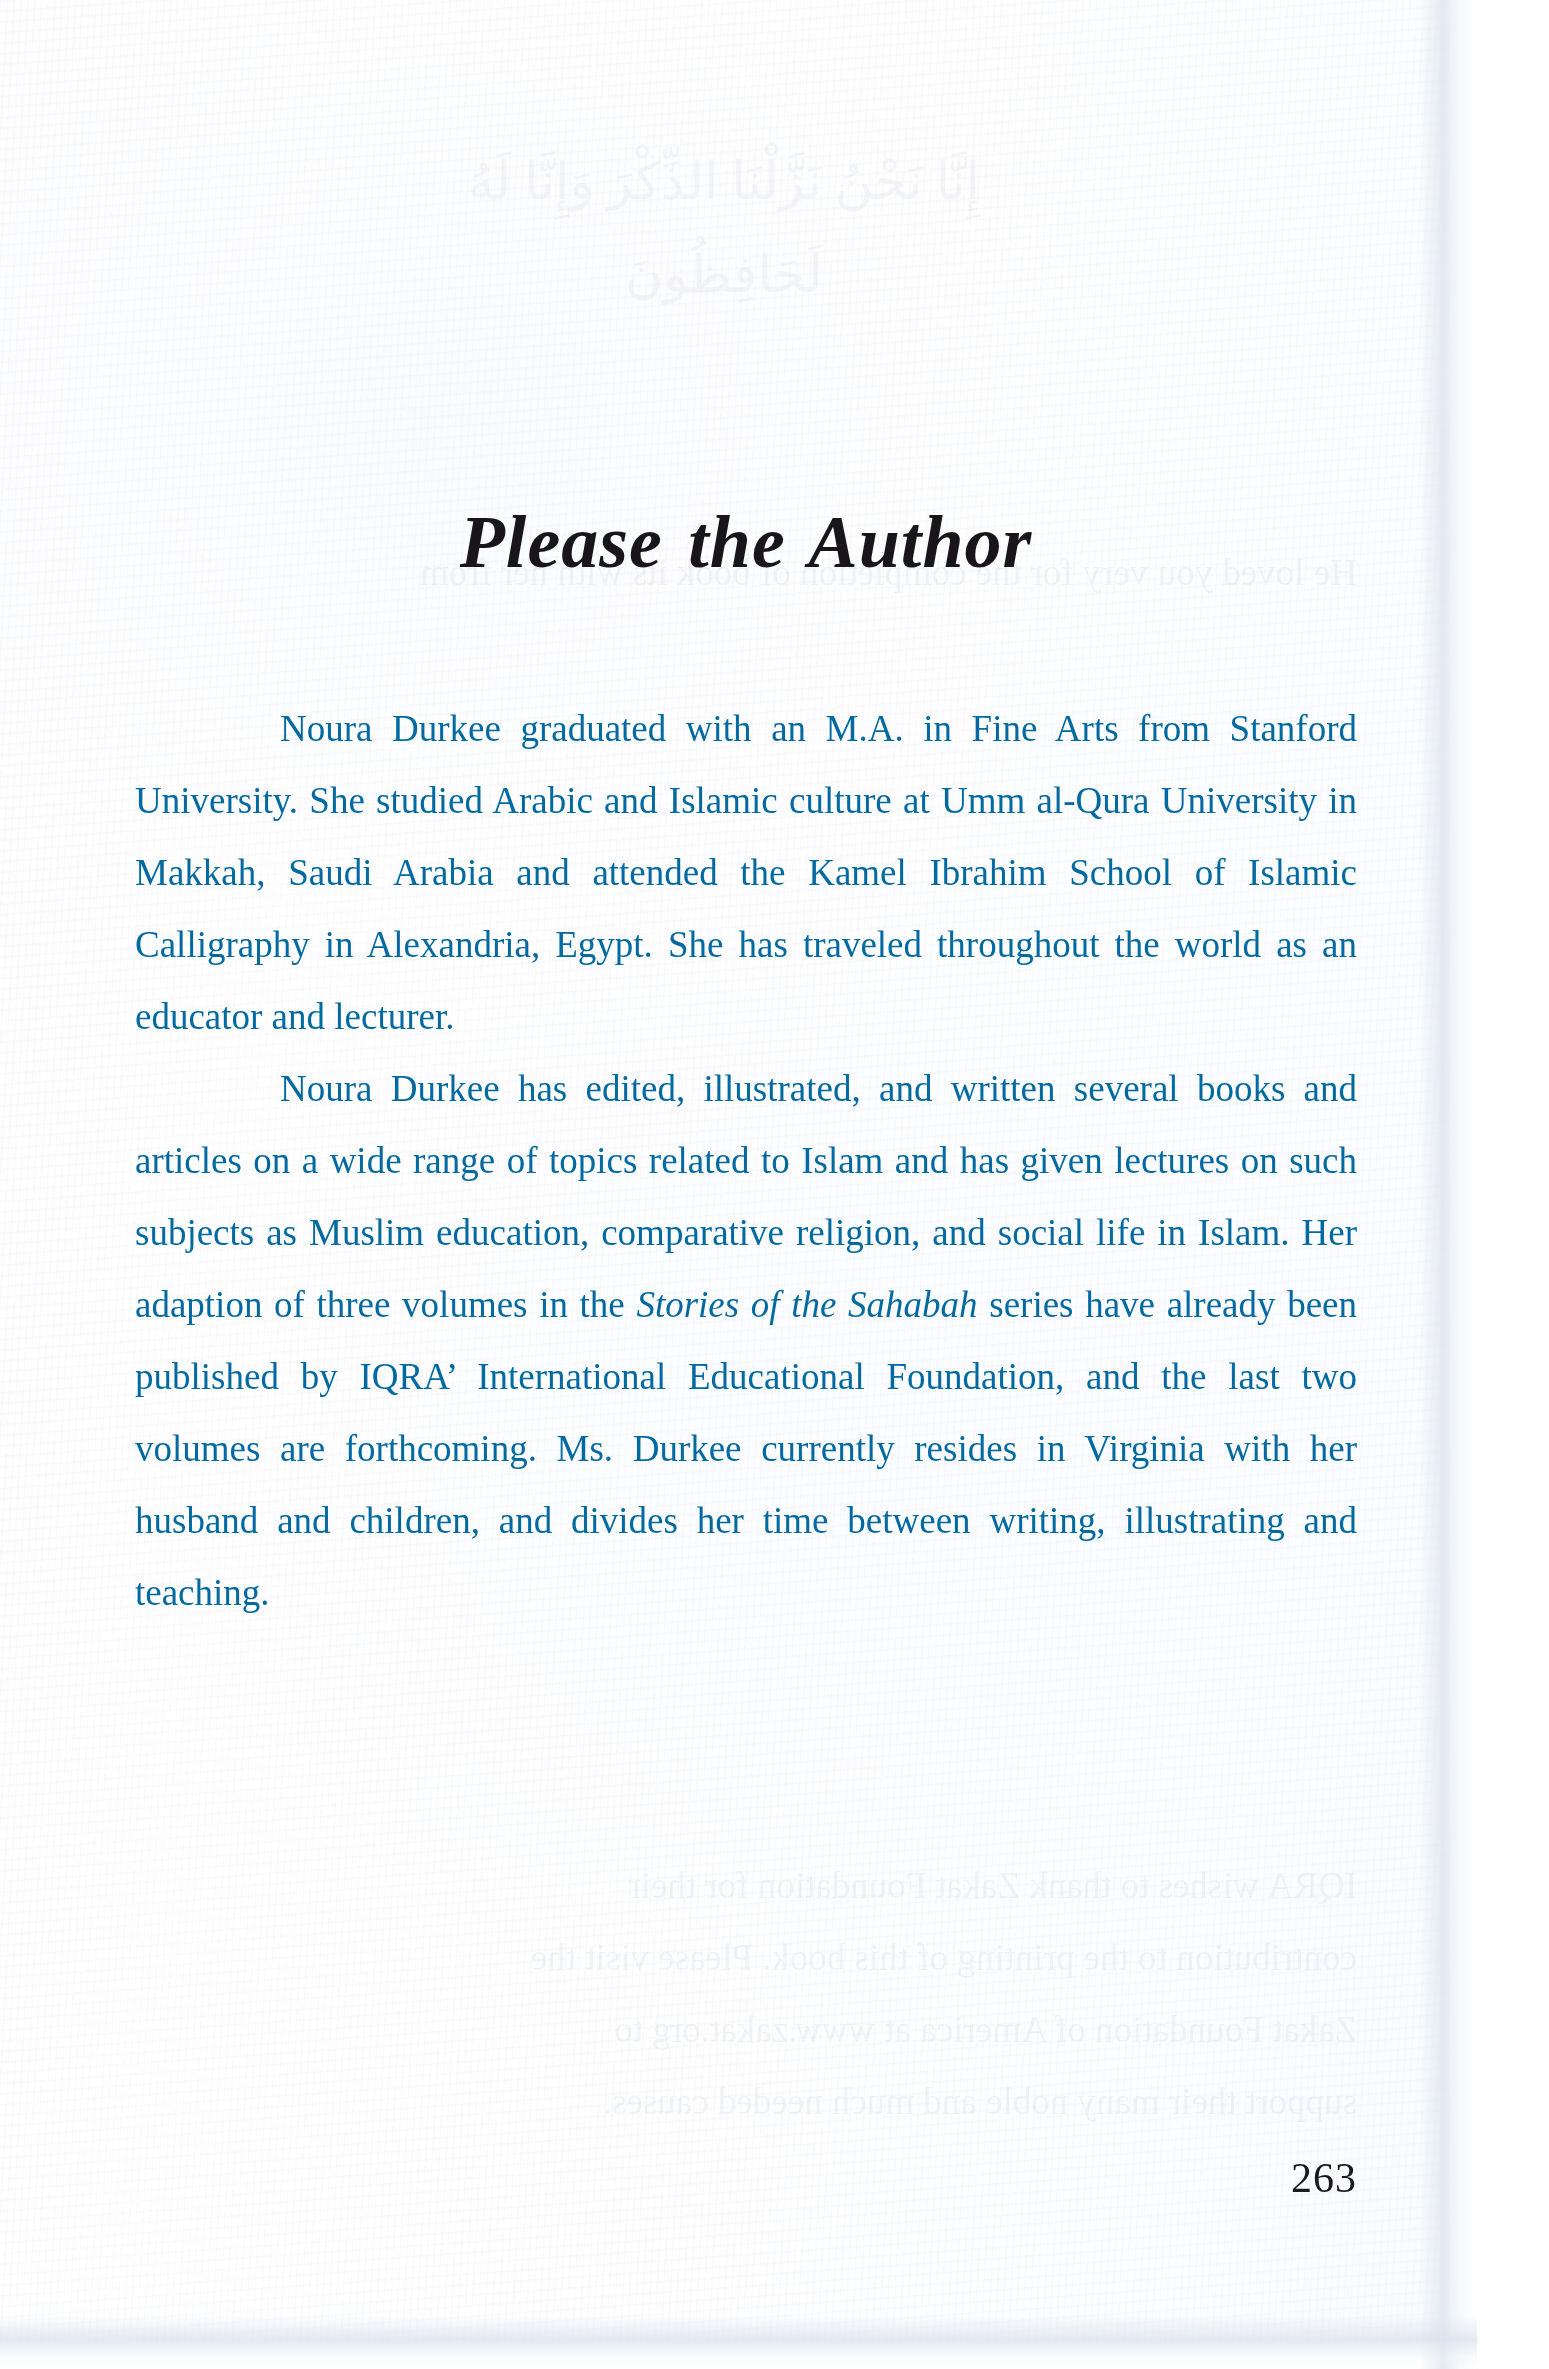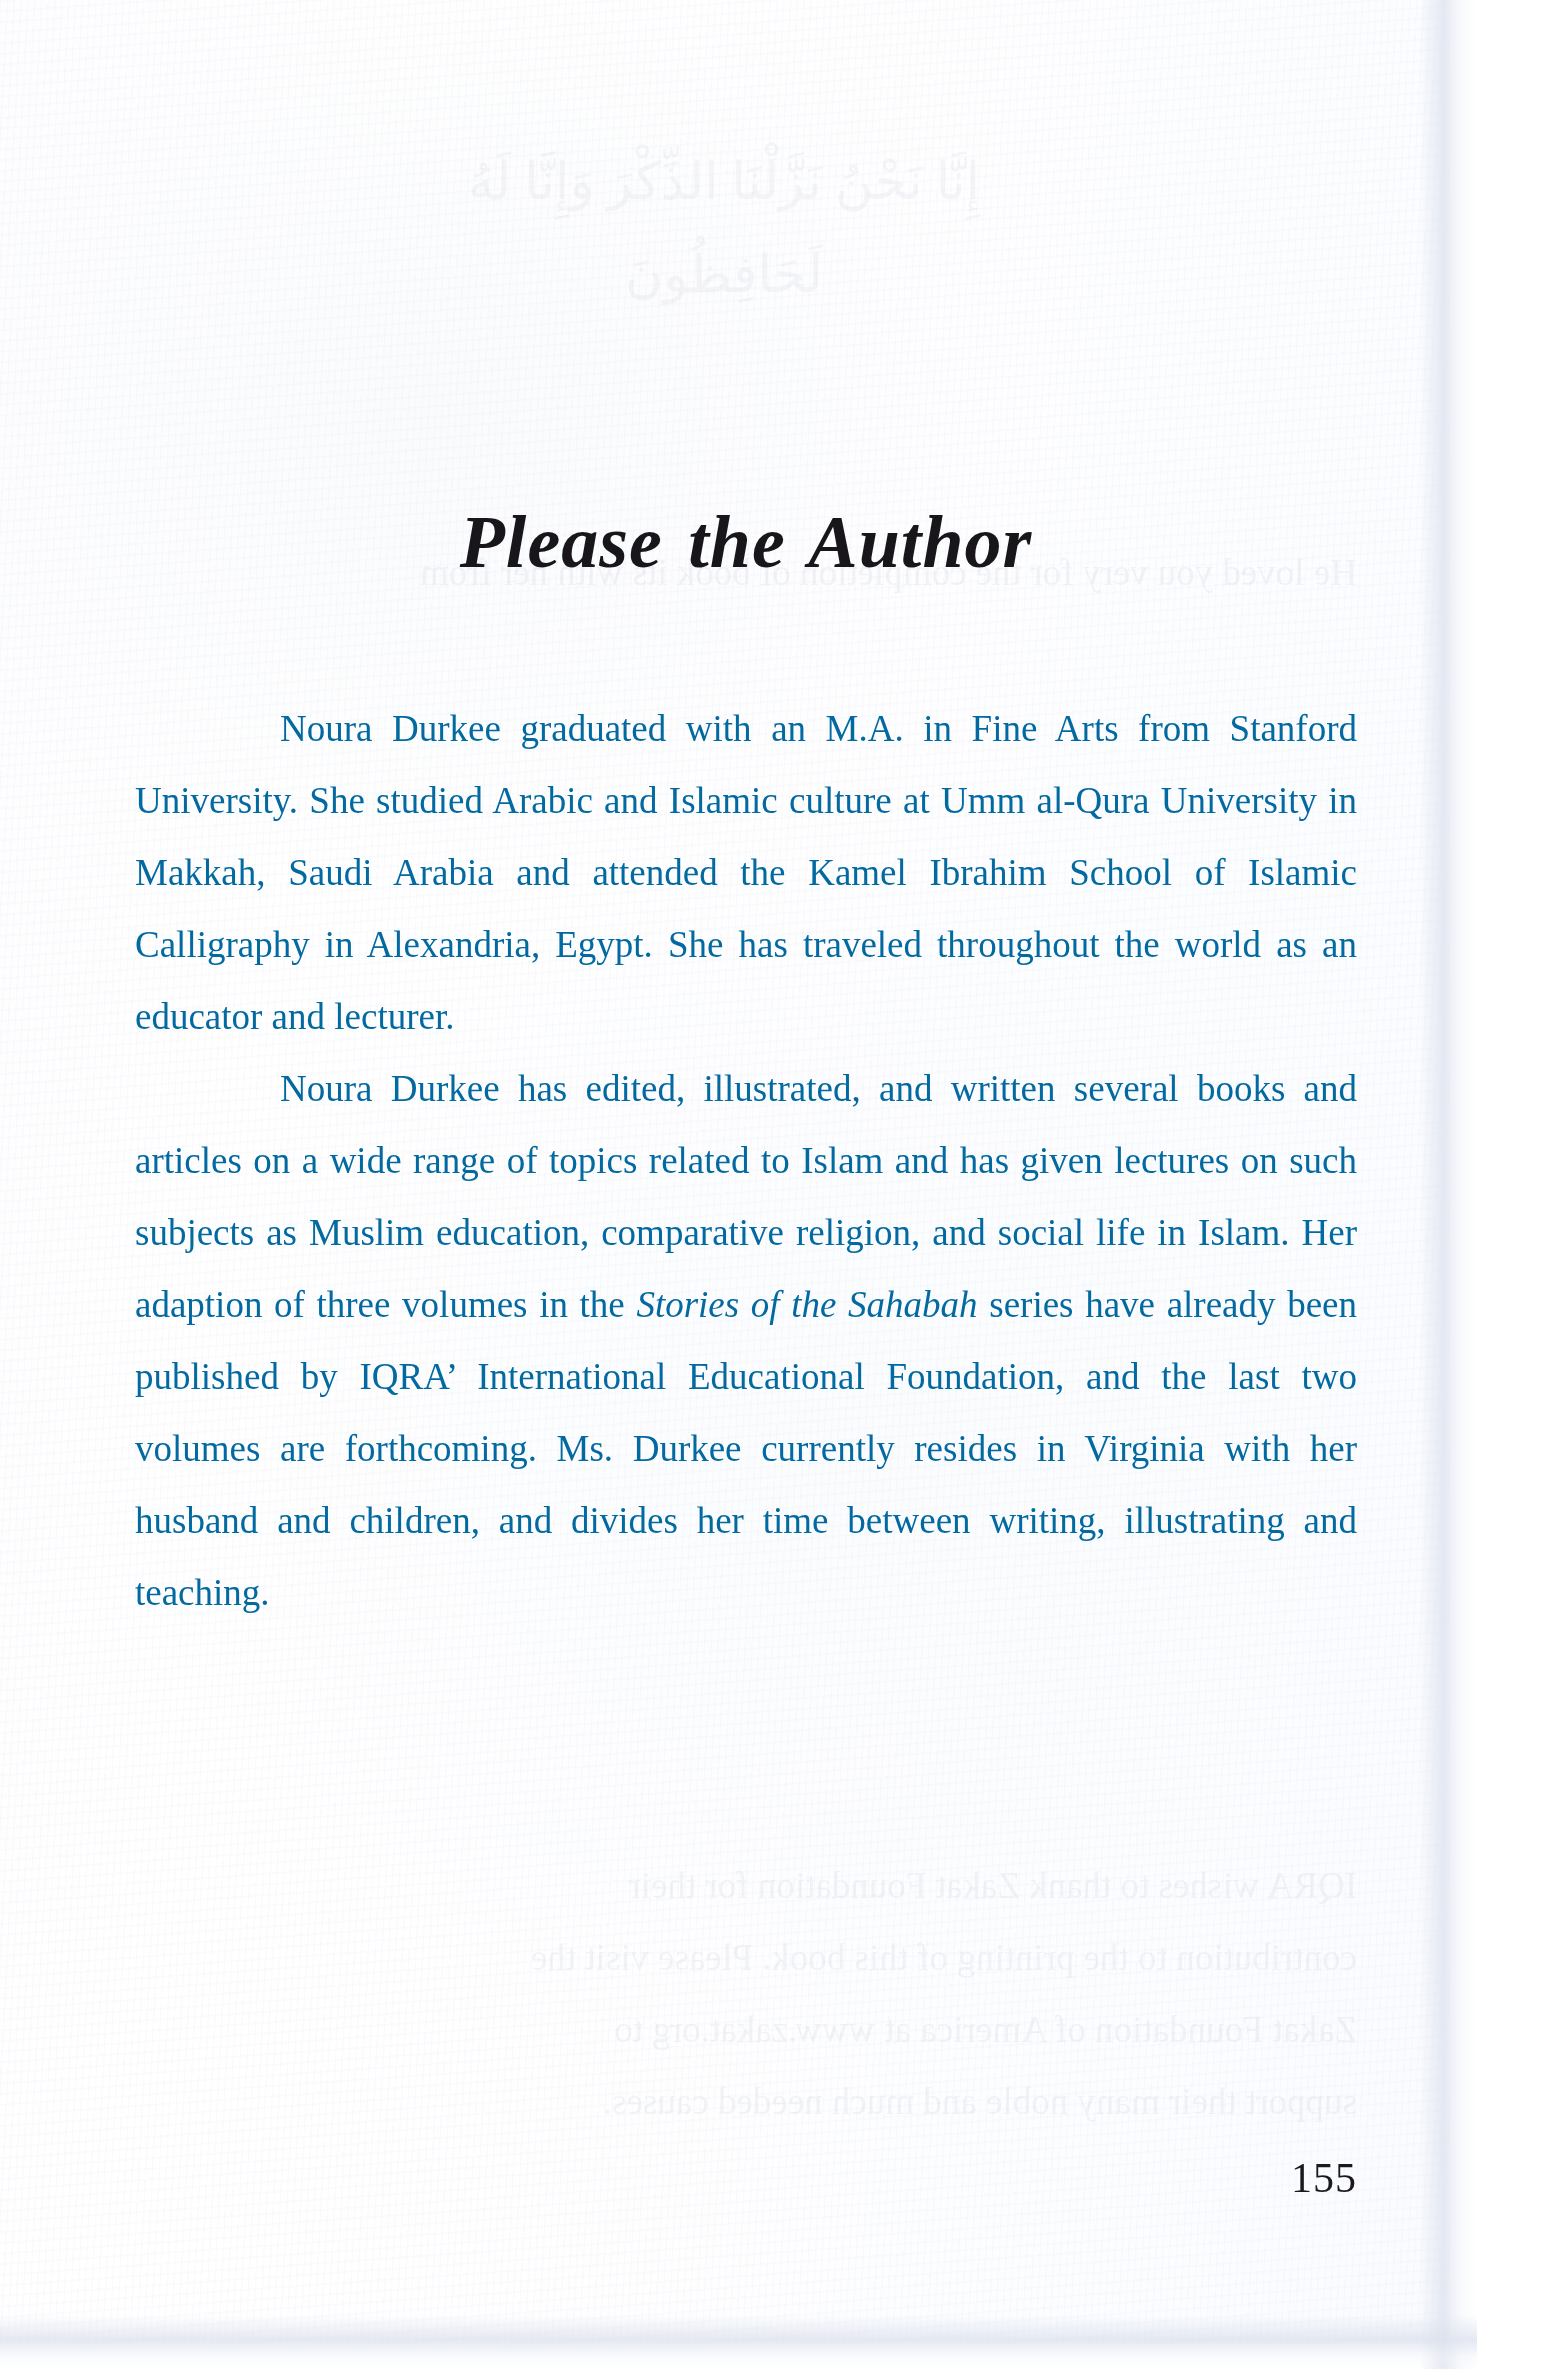--- a/index.html
+++ b/index.html
@@ -174,20 +174,20 @@
 
   <div class="content">
 
     <h1 class="chapter-title">Please the Author</h1>
 
     <div class="body-copy">
       <p>Noura Durkee graduated with an M.A. in Fine Arts from Stanford University. She studied Arabic and Islamic culture at Umm al-Qura University in Makkah, Saudi Arabia and attended the Kamel Ibrahim School of Islamic Calligraphy in Alexandria, Egypt.  She has traveled throughout the world as an educator and lecturer.</p>
       <p><span>Noura Durkee has edited, illustrated, and written several books and articles on a wide range of topics related to Islam and has given lectures on such subjects as Muslim education, comparative religion, and social life in Islam.  Her adaption of three volumes in the </span><em>Stories of the Sahabah</em><span> series have already been published by IQRA’ International Educational Foundation, and the last two volumes are forthcoming.  Ms. Durkee currently resides in Virginia with her husband and children, and divides her time between writing, illustrating and teaching.</span></p>
     </div>
 
-    <div class="page-number">155</div>
+    <div class="page-number">263</div>
   </div>
 
   <div class="edge-right"></div>
   <div class="edge-bottom"></div>
 
 </div>
 
 
 </body></html>

